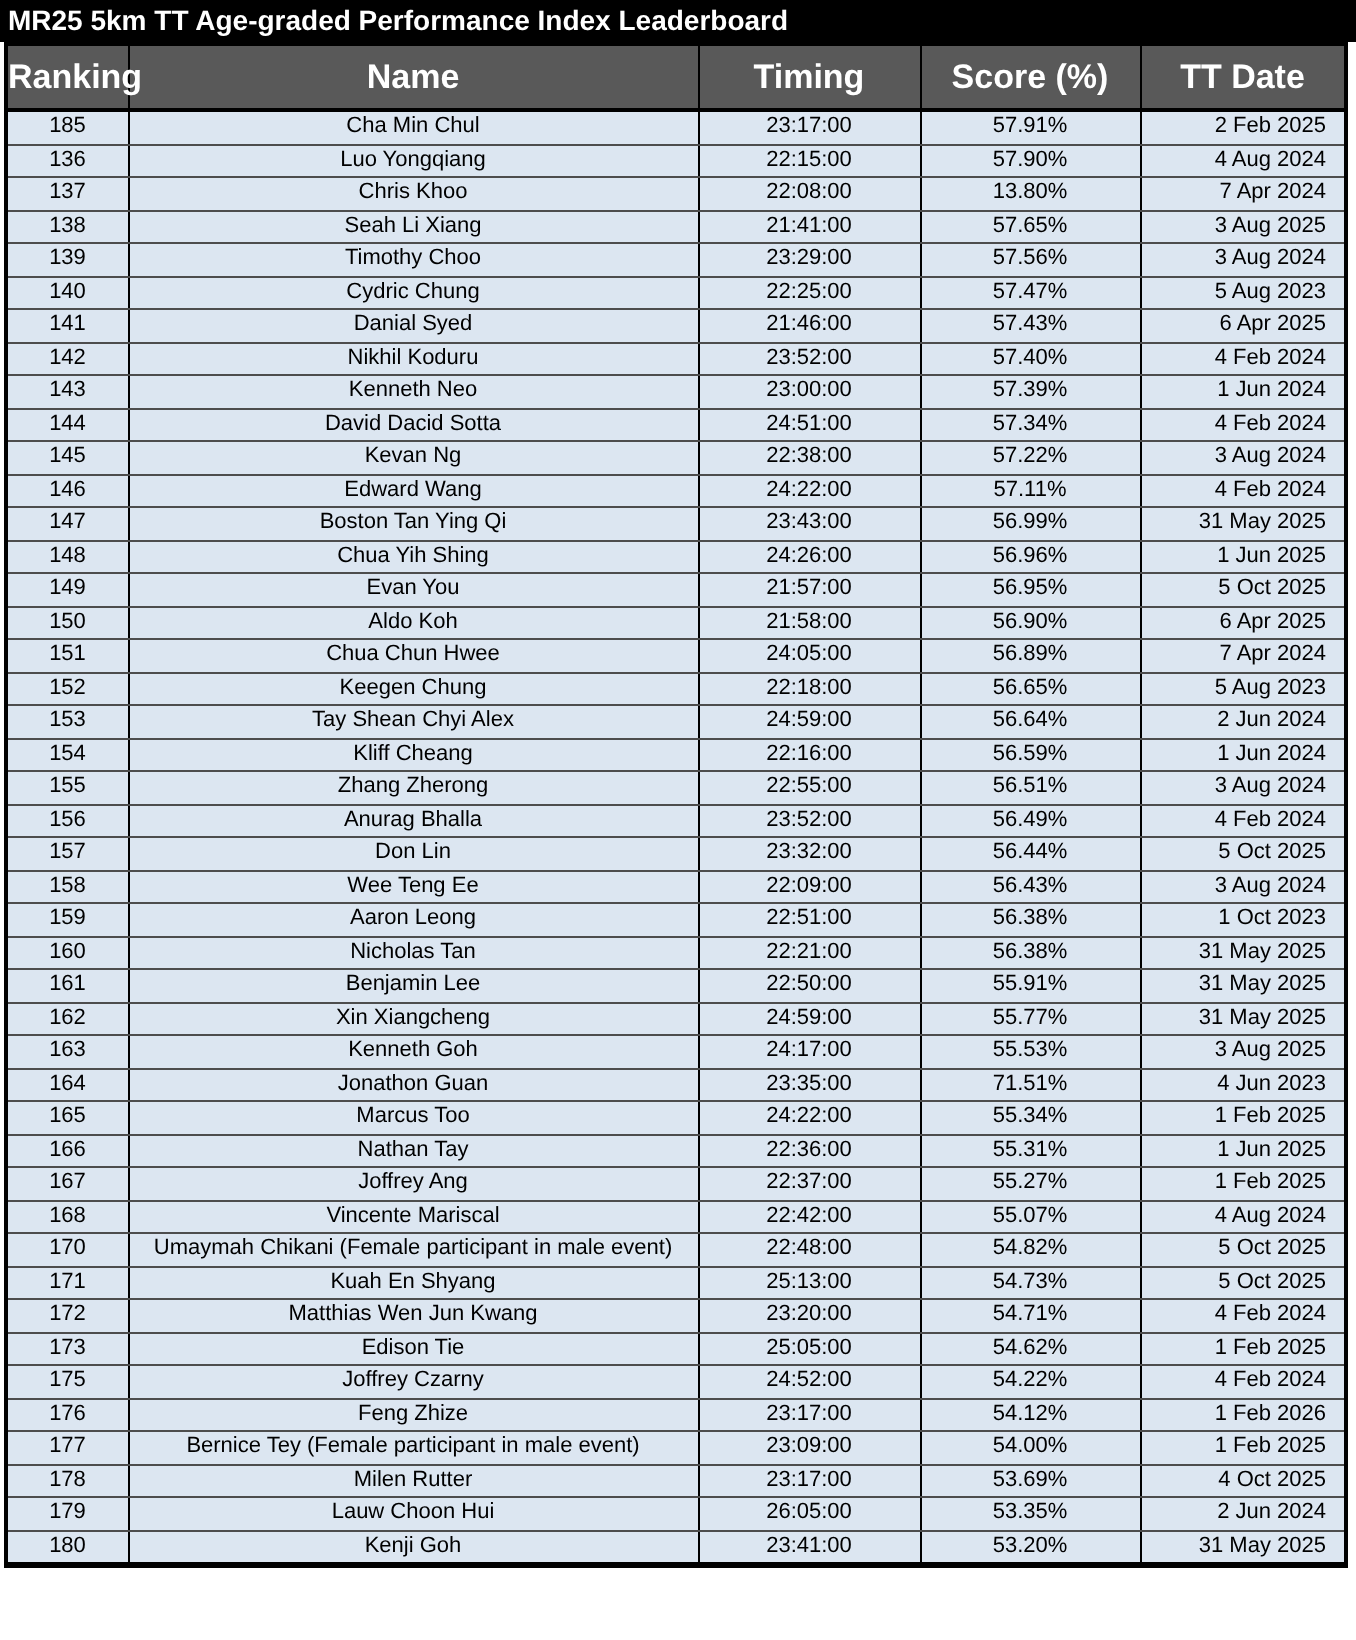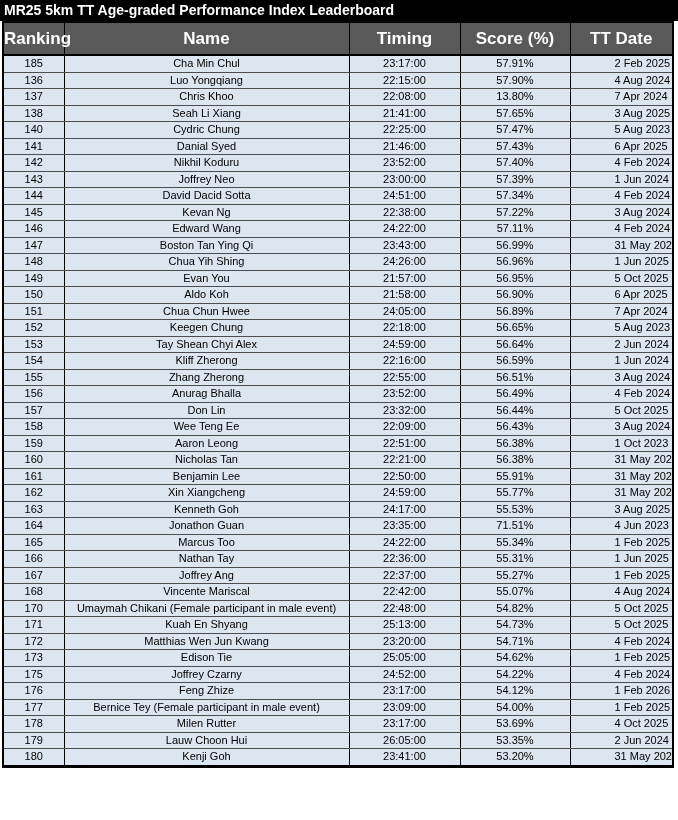--- a/index.html
+++ b/index.html
@@ -51,21 +51,21 @@
     line-height: 15.5px;
     padding: 0;
     border-left: 1px solid #000000;
     border-right: 1px solid #000000;
     border-bottom: 1px solid #4d4d4d;
     text-align: center;
     vertical-align: middle;
     white-space: nowrap;
     overflow: hidden;
   }
-  table.lb td.c-date { text-align: left; padding-right: 9px; padding-left: 44px; }
+  table.lb td.c-date { text-align: right; padding-right: 9px; }
   table.lb td.c-rank { }
 </style>
 </head>
 <body>
 
 <div class="canvas">
 
   <div class="title-bar">
     <span>MR25 5km TT Age-graded Performance Index Leaderboard</span>
   </div>
@@ -110,20 +110,27 @@
       <td class="c-date">7 Apr 2024</td>
     </tr>
         <tr>
       <td class="c-rank">138</td>
       <td class="c-name">Seah Li Xiang</td>
       <td class="c-timing">21:41:00</td>
       <td class="c-score">57.65%</td>
       <td class="c-date">3 Aug 2025</td>
     </tr>
         <tr>
+      <td class="c-rank">139</td>
+      <td class="c-name">Timothy Choo</td>
+      <td class="c-timing">23:29:00</td>
+      <td class="c-score">57.56%</td>
+      <td class="c-date">3 Aug 2024</td>
+    </tr>
+        <tr>
       <td class="c-rank">140</td>
       <td class="c-name">Cydric Chung</td>
       <td class="c-timing">22:25:00</td>
       <td class="c-score">57.47%</td>
       <td class="c-date">5 Aug 2023</td>
     </tr>
         <tr>
       <td class="c-rank">141</td>
       <td class="c-name">Danial Syed</td>
       <td class="c-timing">21:46:00</td>
@@ -132,21 +139,21 @@
     </tr>
         <tr>
       <td class="c-rank">142</td>
       <td class="c-name">Nikhil Koduru</td>
       <td class="c-timing">23:52:00</td>
       <td class="c-score">57.40%</td>
       <td class="c-date">4 Feb 2024</td>
     </tr>
         <tr>
       <td class="c-rank">143</td>
-      <td class="c-name">Joffrey Neo</td>
+      <td class="c-name">Kenneth Neo</td>
       <td class="c-timing">23:00:00</td>
       <td class="c-score">57.39%</td>
       <td class="c-date">1 Jun 2024</td>
     </tr>
         <tr>
       <td class="c-rank">144</td>
       <td class="c-name">David Dacid Sotta</td>
       <td class="c-timing">24:51:00</td>
       <td class="c-score">57.34%</td>
       <td class="c-date">4 Feb 2024</td>
@@ -209,21 +216,21 @@
     </tr>
         <tr>
       <td class="c-rank">153</td>
       <td class="c-name">Tay Shean Chyi Alex</td>
       <td class="c-timing">24:59:00</td>
       <td class="c-score">56.64%</td>
       <td class="c-date">2 Jun 2024</td>
     </tr>
         <tr>
       <td class="c-rank">154</td>
-      <td class="c-name">Kliff Zherong</td>
+      <td class="c-name">Kliff Cheang</td>
       <td class="c-timing">22:16:00</td>
       <td class="c-score">56.59%</td>
       <td class="c-date">1 Jun 2024</td>
     </tr>
         <tr>
       <td class="c-rank">155</td>
       <td class="c-name">Zhang Zherong</td>
       <td class="c-timing">22:55:00</td>
       <td class="c-score">56.51%</td>
       <td class="c-date">3 Aug 2024</td>

